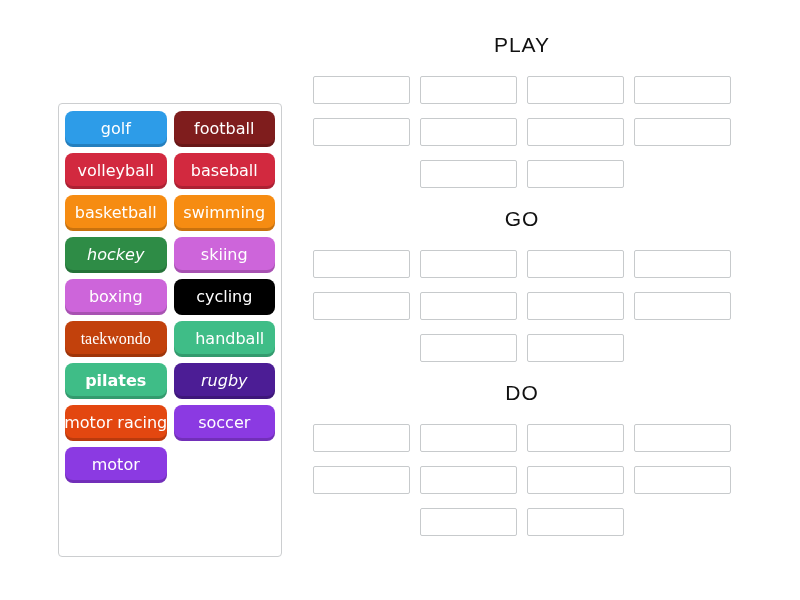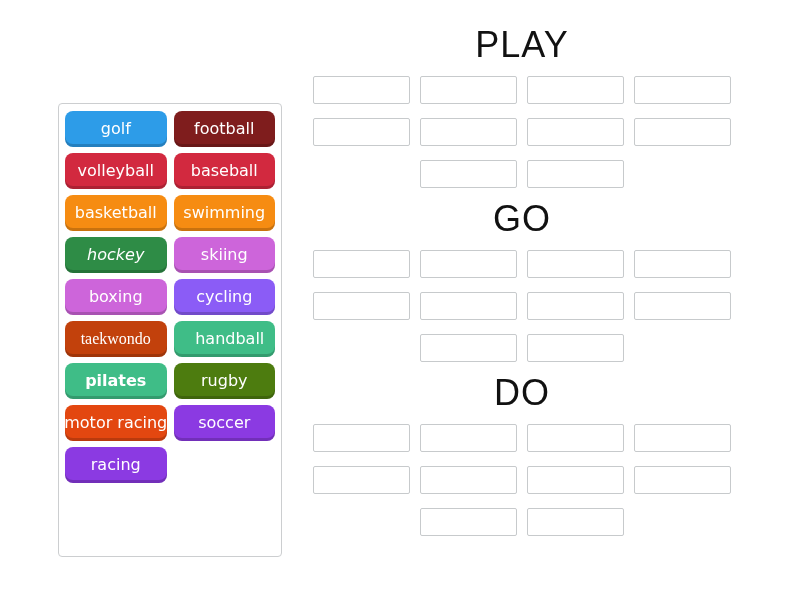--- a/index.html
+++ b/index.html
@@ -55,21 +55,21 @@
     position: absolute;
     left: 313px;
     top: 28px;
     width: 418px;
   }
   .group {
     margin-bottom: 14px;
   }
   .group-title {
     text-align: center;
-    font-size: 36px;
+    font-size: 21px;
     line-height: 34px;
     font-weight: 300;
     letter-spacing: 1px;
     color: #111111;
     margin: 0 0 14px 0;
   }
   .slot-row {
     display: flex;
     justify-content: center;
     gap: 10px;
@@ -92,28 +92,28 @@
   <div class="word-bank">
     <div class="tile" style="background: rgb(45, 156, 232);">golf</div>
     <div class="tile" style="background: #7f1d1d;">football</div>
     <div class="tile" style="background: rgb(210, 41, 63);">volleyball</div>
     <div class="tile" style="background: rgb(210, 41, 63);">baseball</div>
     <div class="tile" style="background: rgb(246, 140, 18);">basketball</div>
     <div class="tile" style="background: rgb(246, 140, 18);">swimming</div>
     <div class="tile" style="background: rgb(46, 140, 70); font-style: italic;">hockey</div>
     <div class="tile" style="background: rgb(205, 101, 218);">skiing</div>
     <div class="tile" style="background: rgb(205, 101, 218);">boxing</div>
-    <div class="tile" style="background: #8b5cf6;">cycling</div>
+    <div class="tile" style="background: #000000;">cycling</div>
     <div class="tile" style="background: #c2410c; font-family: Liberation Serif, serif;">taekwondo</div>
     <div class="tile" style="background: rgb(63, 189, 135); padding-left: 11px;">handball</div>
     <div class="tile" style="background: rgb(63, 189, 135); font-weight: bold;">pilates</div>
-    <div class="tile" style="background: #4d7c0f;">rugby</div>
+    <div class="tile" style="background: #4c1d95; font-style: italic;">rugby</div>
     <div class="tile" style="background: rgb(227, 71, 16);">motor racing</div>
     <div class="tile" style="background: rgb(139, 58, 226);">soccer</div>
-    <div class="tile" style="background: rgb(139, 58, 226);">racing</div>
+    <div class="tile" style="background: rgb(139, 58, 226);">motor</div>
   </div>
 
   <div class="groups-column">
 
     <div class="group">
       <div class="group-title">PLAY</div>
       <div class="slot-row">
         <div class="slot"></div>
         <div class="slot"></div>
         <div class="slot"></div>

